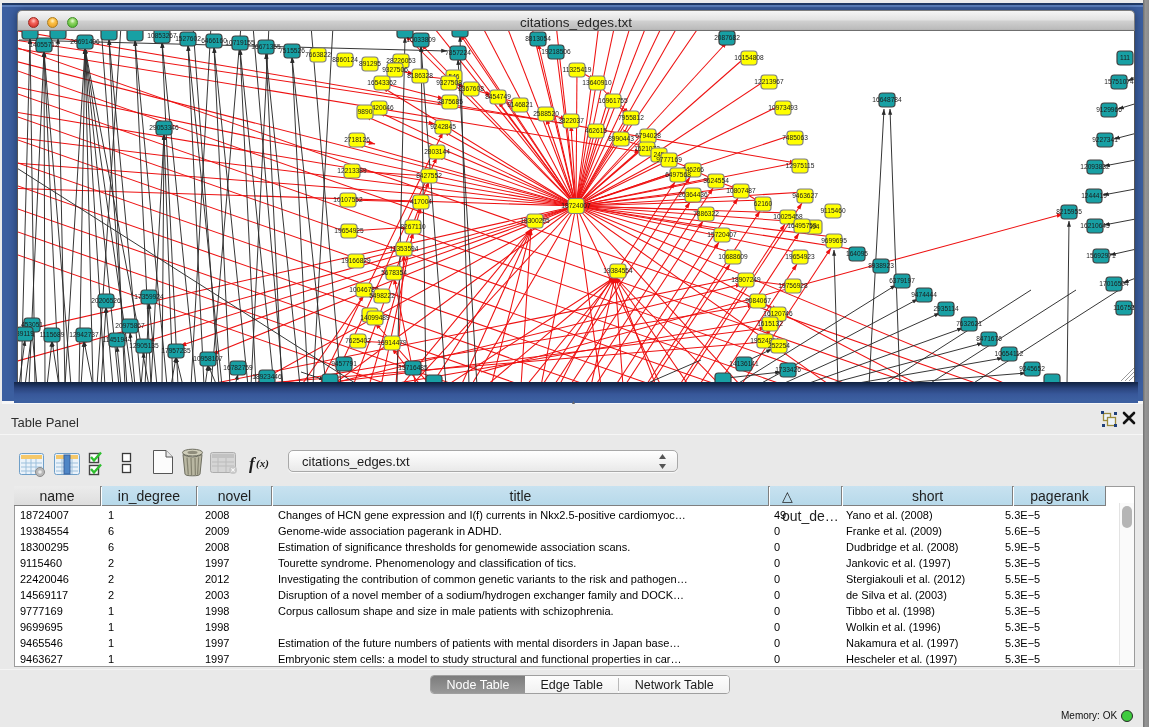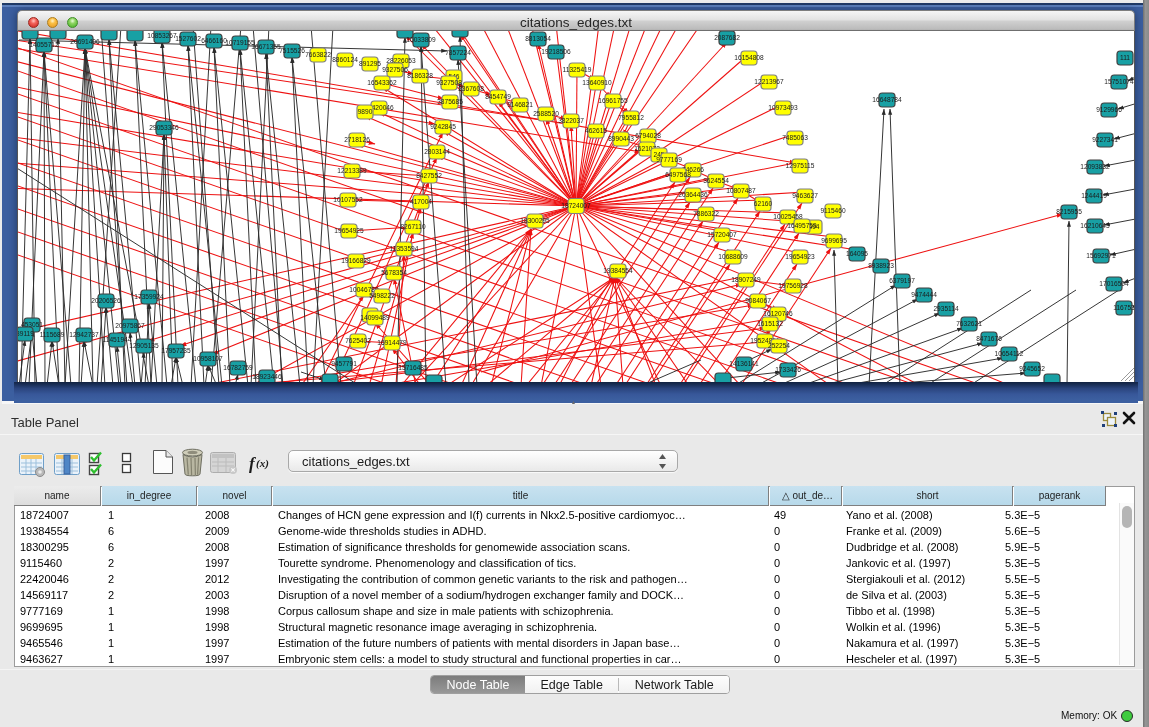--- a/index.html
+++ b/index.html
@@ -31,21 +31,21 @@
 #xicon{position:absolute;left:1122px;top:7px}
 
 #toolbar{position:absolute;left:0;top:31px;width:1143px;height:49px}
 #dropdown{position:absolute;left:288px;top:46px;width:390px;height:22px;border:1px solid #a8a8a8;border-radius:5px;
  background:linear-gradient(#ffffff,#f4f4f4 50%,#e9e9e9);box-shadow:0 1px 1px rgba(255,255,255,.8)}
 #dropdown span{position:absolute;left:13px;top:3px;font-size:13px;color:#1c1c1c}
 #dropdown .updn{position:absolute;right:10px;top:2px;width:9px;height:17px}
 
 #tbl{position:absolute;left:14px;top:486px;width:1121px;height:181px;background:#fff;border:1px solid #9b9b9b}
 .th{position:absolute;top:486px;height:20px;background:linear-gradient(#c8e2f0,#b7d9ea);border-right:1px solid #7f7f7f;border-bottom:1px solid #7f7f7f;
- font-size:10px;color:#1e1e1e;text-align:center;line-height:20px}
+ font-size:14px;color:#1e1e1e;text-align:center;line-height:20px}
 .thg{background:linear-gradient(#ececec,#dedede)!important}
 .trow{position:absolute;left:15px;width:1105px;height:16px;font-size:11px;color:#000;white-space:nowrap}
 .trow span{position:absolute;top:1px}
 .c1{left:5px}.c2{left:93px}.c3{left:190px}.c4{left:263px}.c5{left:759px}.c6{left:831px}.c7{left:990px}
 
 #vsb{position:absolute;left:1119px;top:503px;width:15px;height:162px;background:#fafafa;border-left:1px solid #e3e3e3}
 #vsb .thumb{position:absolute;left:2px;top:3px;width:10px;height:22px;border-radius:5px;background:#b5b5b5}
 
 #tabline{position:absolute;left:0;top:669px;width:1143px;height:1px;background:#cfcfcf;border-bottom:1px solid #f4f4f4}
 #tabs{position:absolute;left:430px;top:675px;height:19px;border:1px solid #9f9f9f;border-radius:4px;overflow:hidden;background:#fdfdfd;display:flex}
@@ -743,21 +743,21 @@
       <span class="c3">2008</span>
 <span class="c4">Changes of HCN gene expression and I(f) currents in Nkx2.5-positive cardiomyoc…</span>
       <span class="c5">49</span>
       <span class="c6">Yano et al. (2008)</span>
       <span class="c7">5.3E−5</span>
     </div>
 <div class="trow" style="top:523.95px">
 <span class="c1">19384554</span>
       <span class="c2">6</span>
       <span class="c3">2009</span>
-<span class="c4">Genome-wide thresholds studies in ADHD.</span>
+<span class="c4">Genome-wide association pagerank in ADHD.</span>
       <span class="c5">0</span>
       <span class="c6">Franke et al. (2009)</span>
       <span class="c7">5.6E−5</span>
     </div>
 <div class="trow" style="top:539.9000000000001px">
 <span class="c1">18300295</span>
       <span class="c2">6</span>
       <span class="c3">2008</span>
 <span class="c4">Estimation of significance thresholds for genomewide association scans.</span>
       <span class="c5">0</span>
@@ -797,21 +797,20 @@
       <span class="c3">1998</span>
 <span class="c4">Corpus callosum shape and size in male patients with schizophrenia.</span>
       <span class="c5">0</span>
       <span class="c6">Tibbo et al. (1998)</span>
       <span class="c7">5.3E−5</span>
     </div>
 <div class="trow" style="top:619.6500000000003px">
 <span class="c1">9699695</span>
       <span class="c2">1</span>
       <span class="c3">1998</span>
-<span class="c4">Structural magnetic resonance image averaging in schizophrenia.</span>
       <span class="c5">0</span>
       <span class="c6">Wolkin et al. (1996)</span>
       <span class="c7">5.3E−5</span>
     </div>
 <div class="trow" style="top:635.6000000000004px">
 <span class="c1">9465546</span>
       <span class="c2">1</span>
       <span class="c3">1997</span>
 <span class="c4">Estimation of the future numbers of patients with mental disorders in Japan base…</span>
       <span class="c5">0</span>

